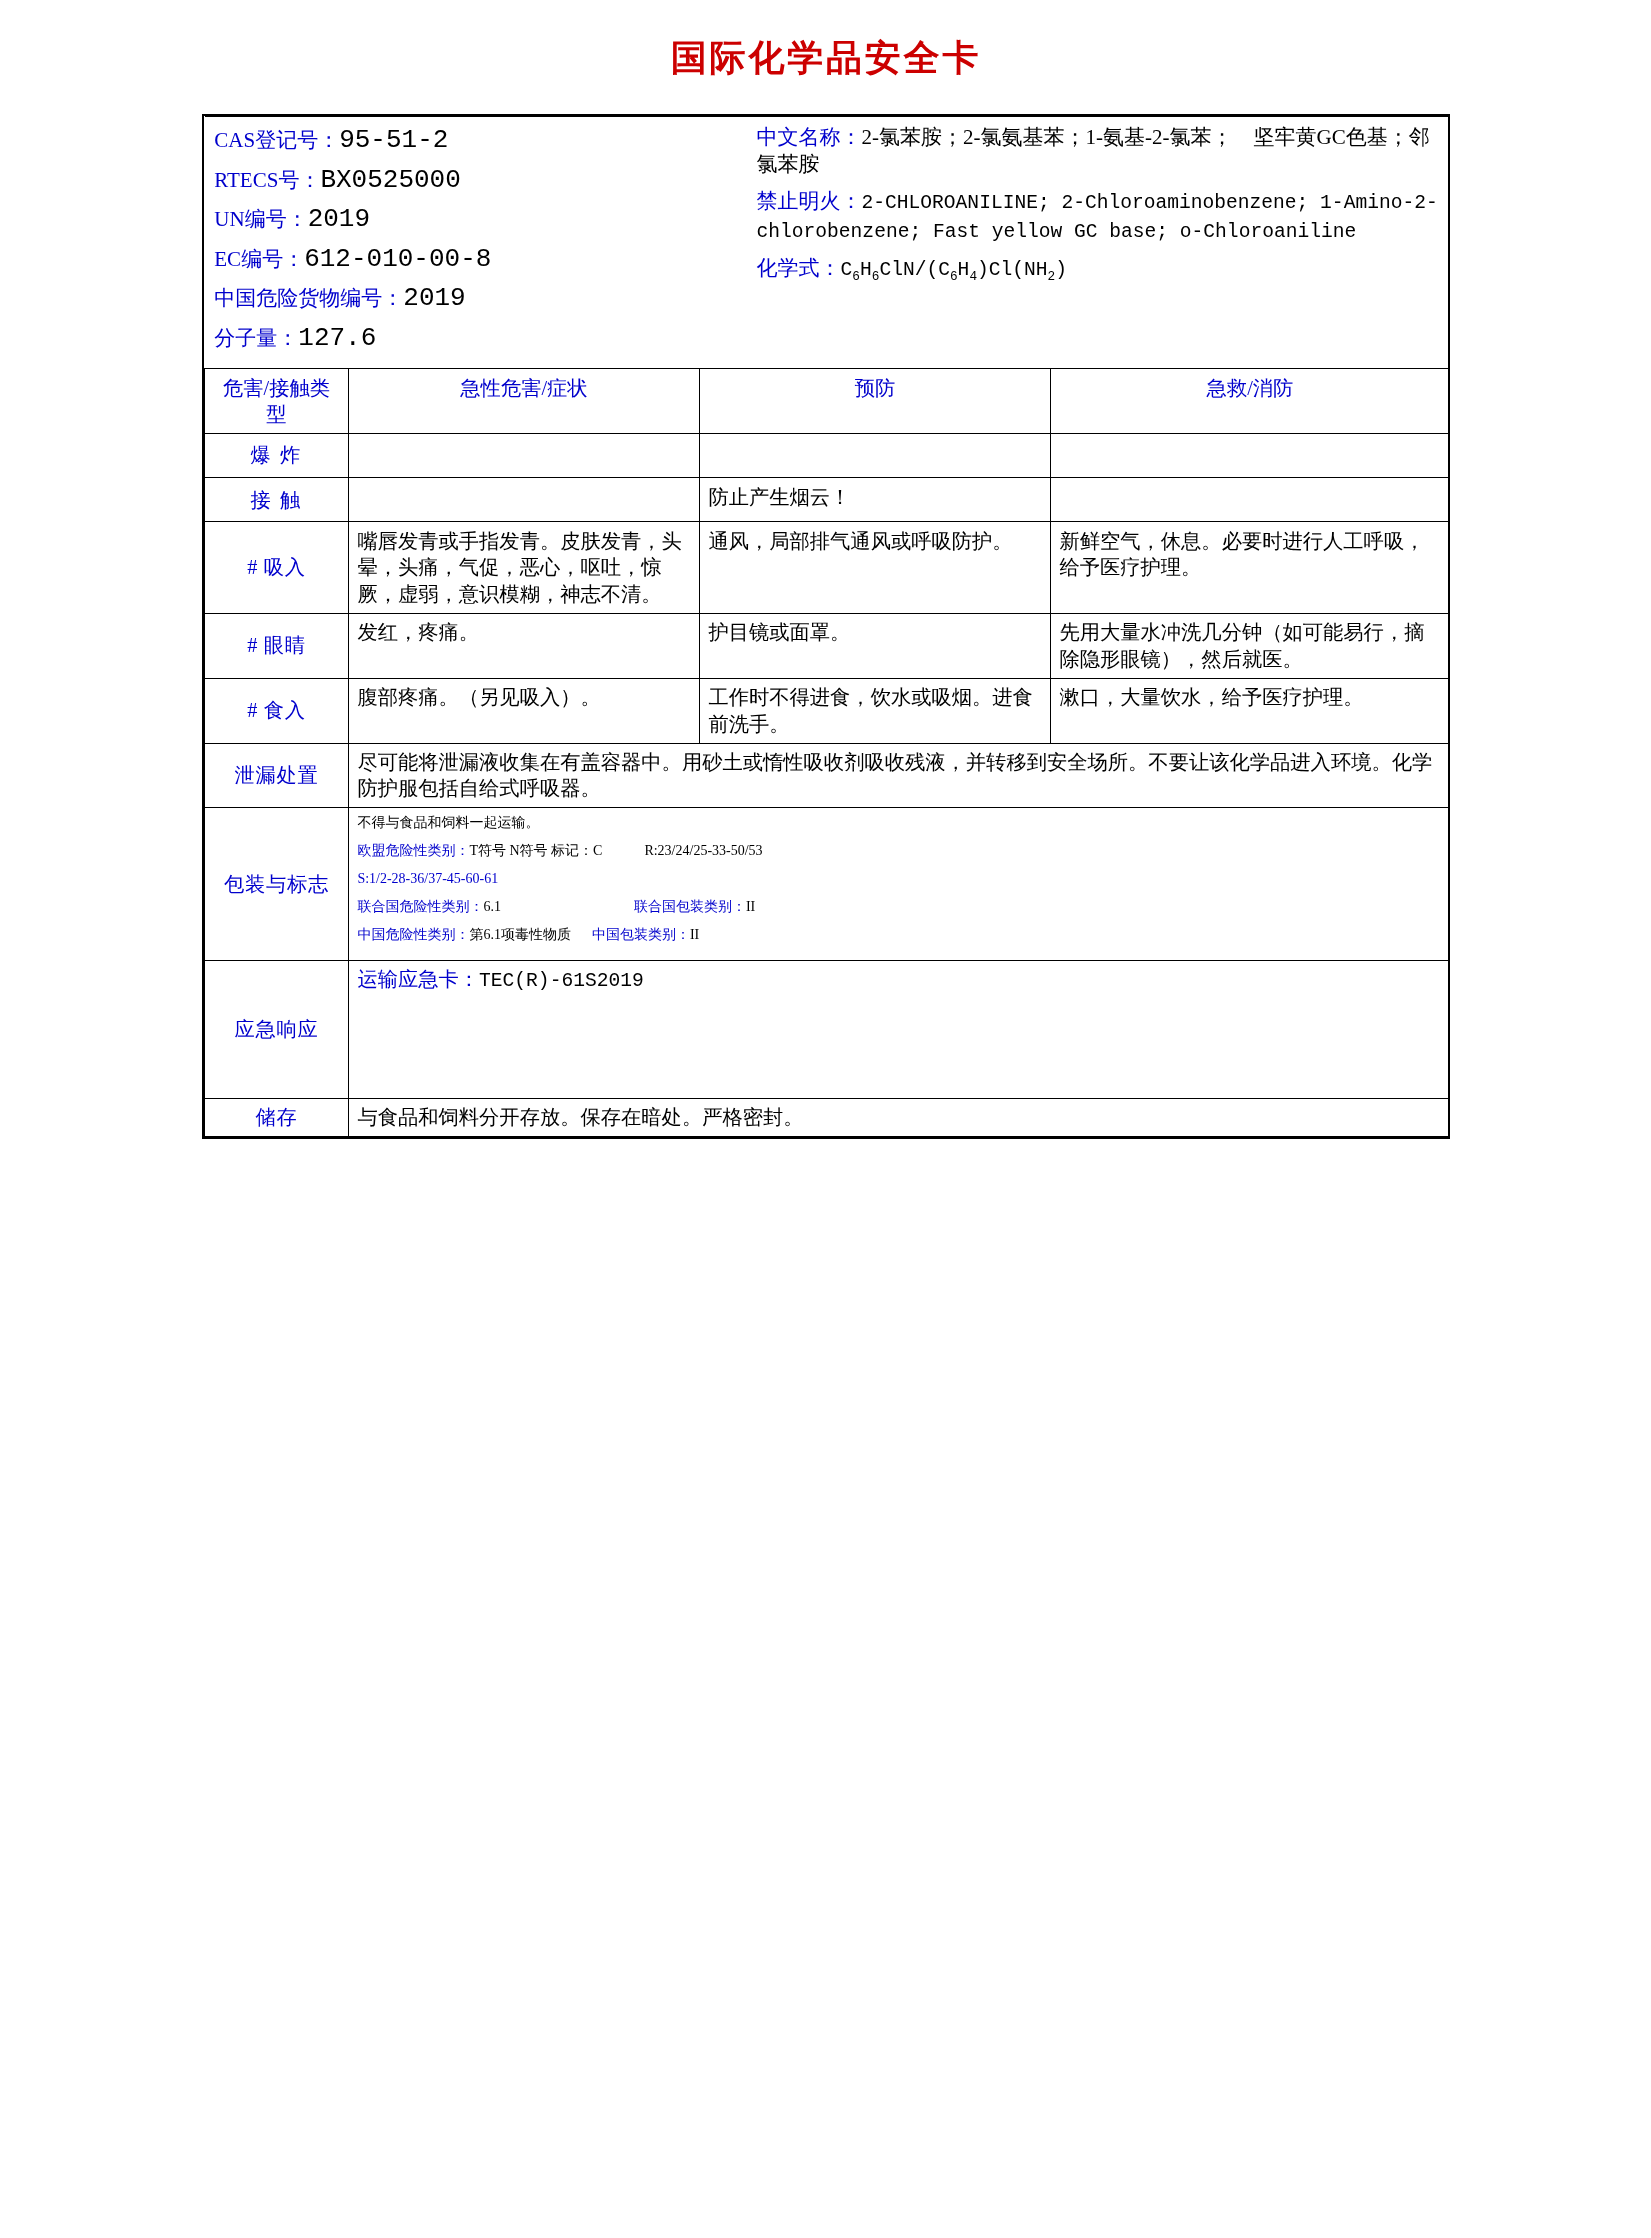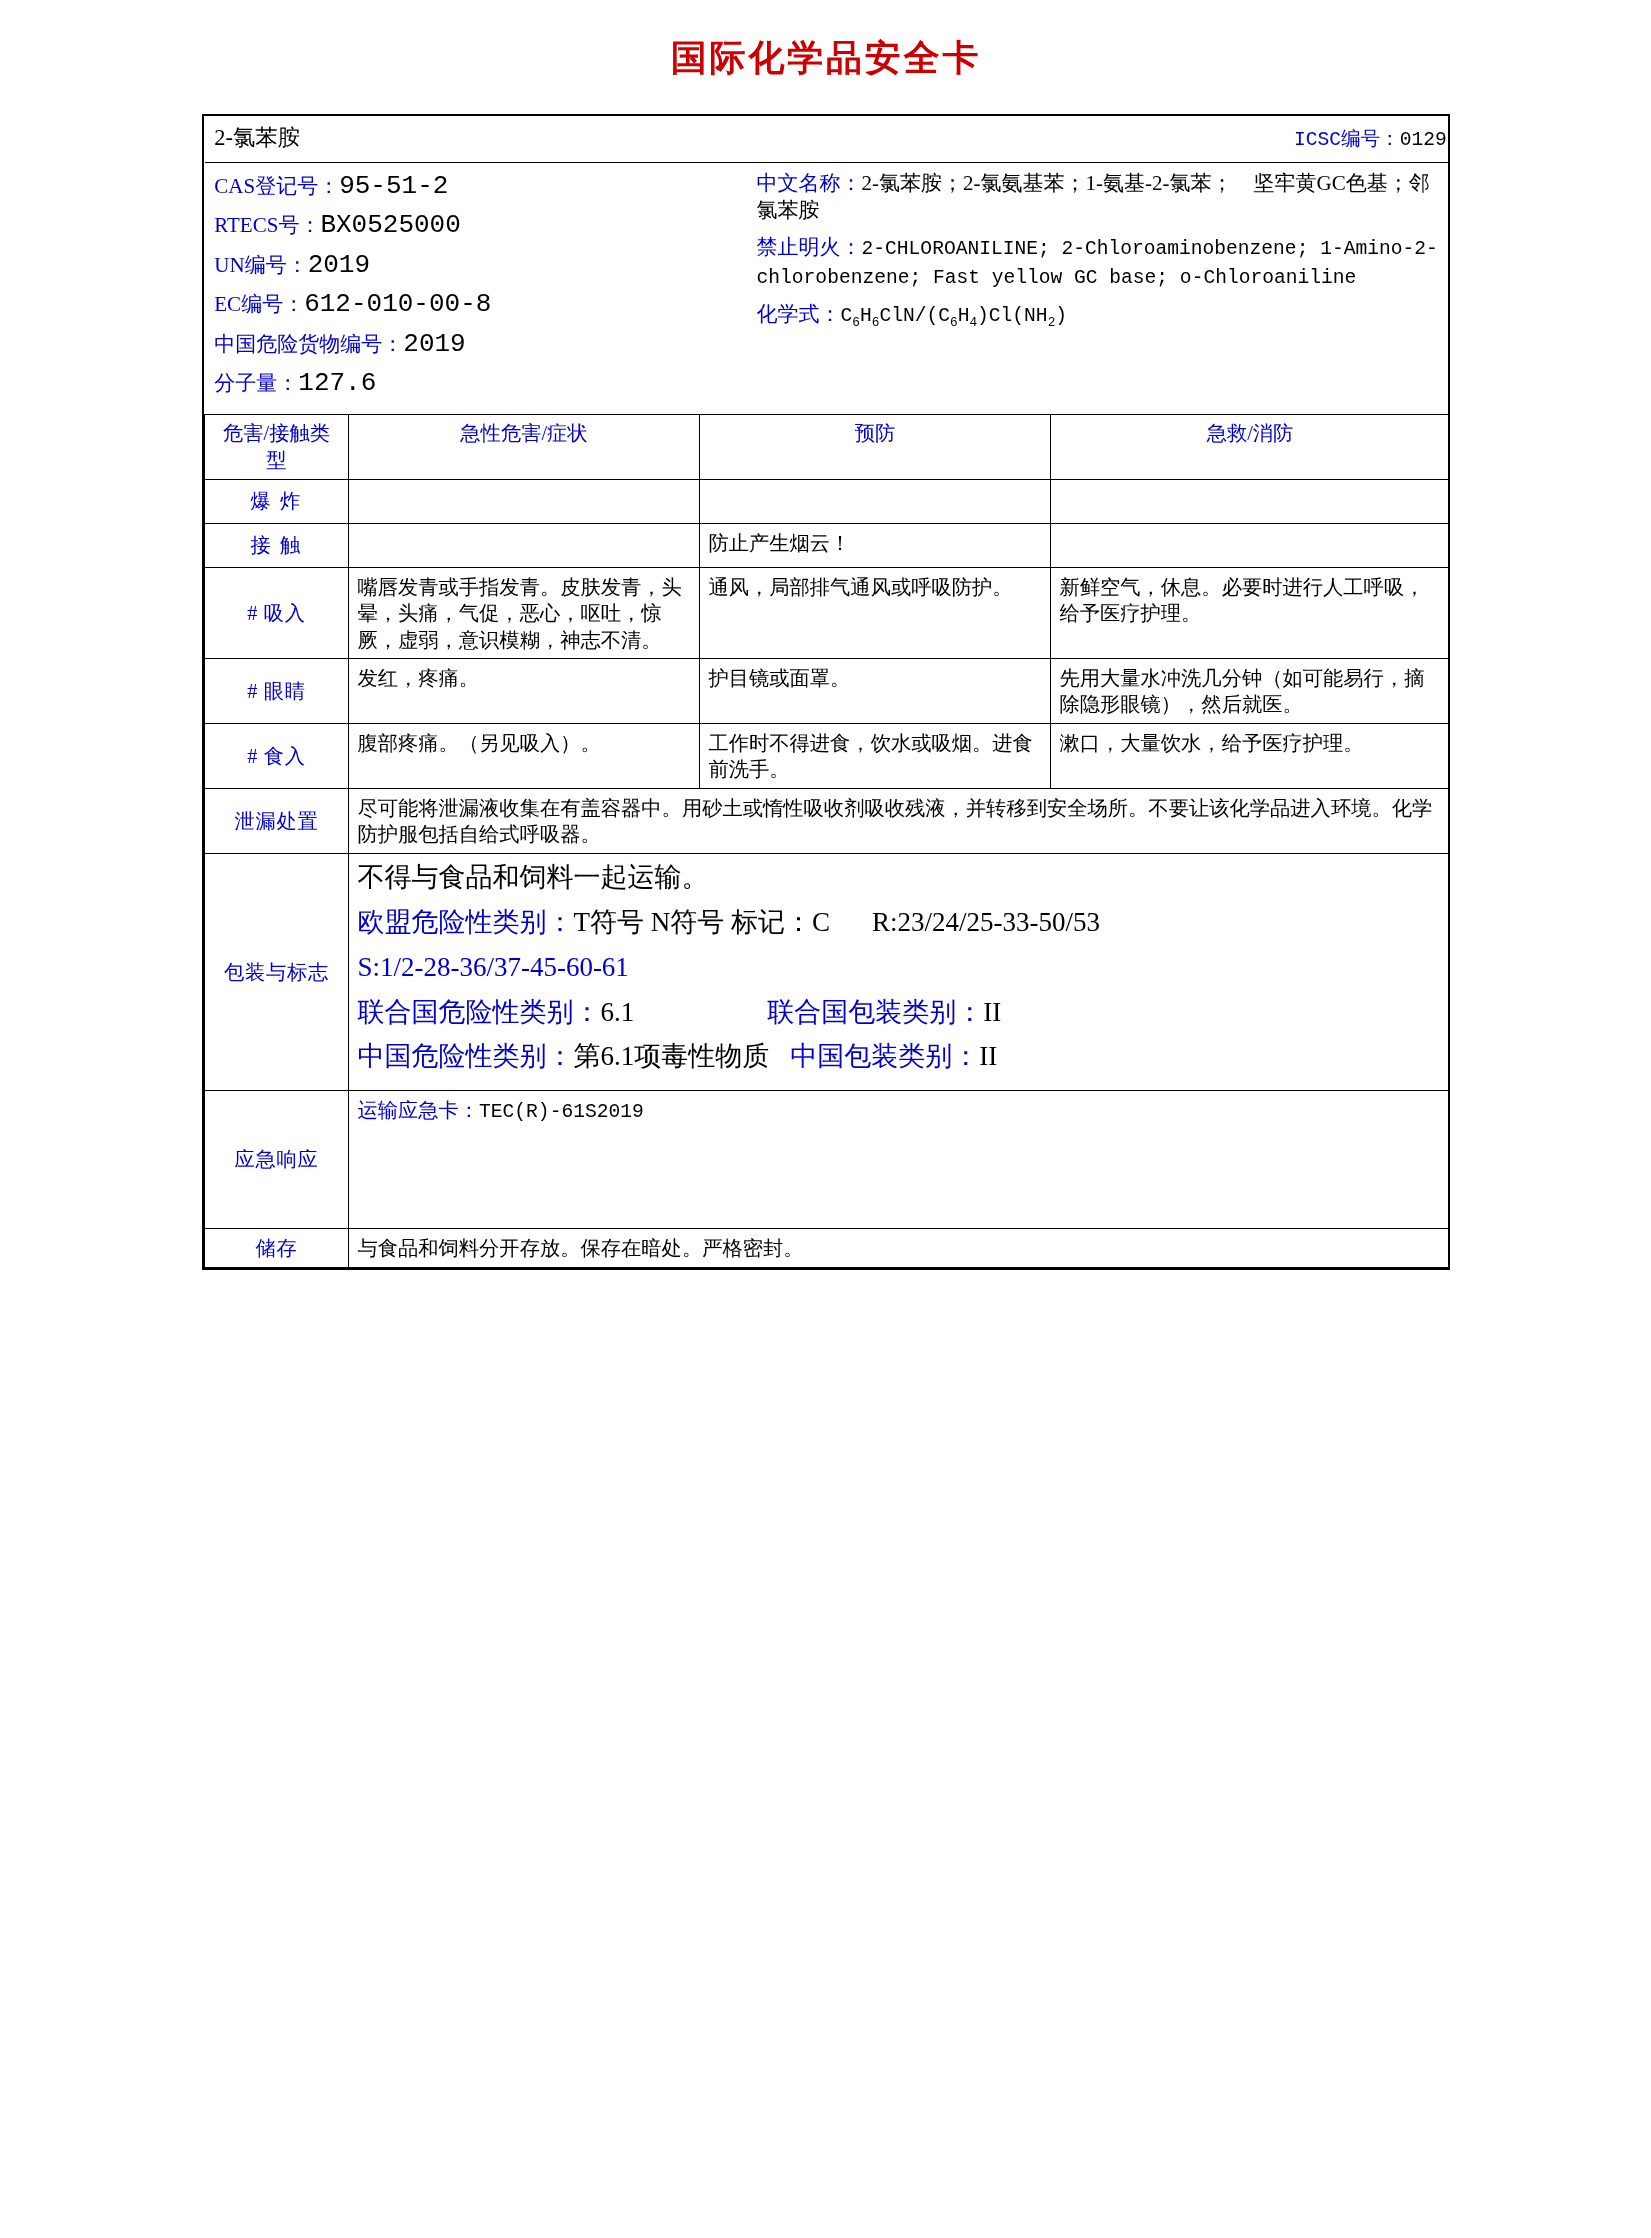--- a/index.html
+++ b/index.html
@@ -127,21 +127,21 @@
   }
   .rowlabel.small {
     letter-spacing: 0.7px;
   }
   .cellbody {
     font-size: 20.3px;
     line-height: 1.28;
   }
   .pack-line {
     margin-bottom: 9.8px;
-    font-size: 27px;
+    font-size: 14px;
   }
   .pack-line .lbl {
     color: #0000cc;
   }
   .pack-line .spacer {
     display: inline-block;
     width: 42px;
   }
   .emr-line {
     font-size: 20.3px;
@@ -163,30 +163,20 @@
   <div class="card">
     <table class="maintable">
       <colgroup>
         <col style="width:144px">
         <col style="width:351px">
         <col style="width:351px">
         <col style="width:399px">
       </colgroup>
 
       <tbody>
-          <tr>
-        <td colspan="4" style="border-top:none;border-left:none;border-right:none;padding:0">
-          <div class="namebar">
-            <span class="left">2-氯苯胺</span>
-            <span class="right">
-              <span class="blue">ICSC编号：</span><span>0129</span>
-            </span>
-          </div>
-        </td>
-      </tr>
 
       <tr>
         <td colspan="4" style="border-left:none;border-right:none;padding:0">
           <div class="idblock">
             <div class="col-left">
               <div class="kv">
                 <span class="lbl">CAS登记号：</span><span class="val">95-51-2</span>
               </div>
               <div class="kv">
                 <span class="lbl">RTECS号：</span><span class="val">BX0525000</span>

